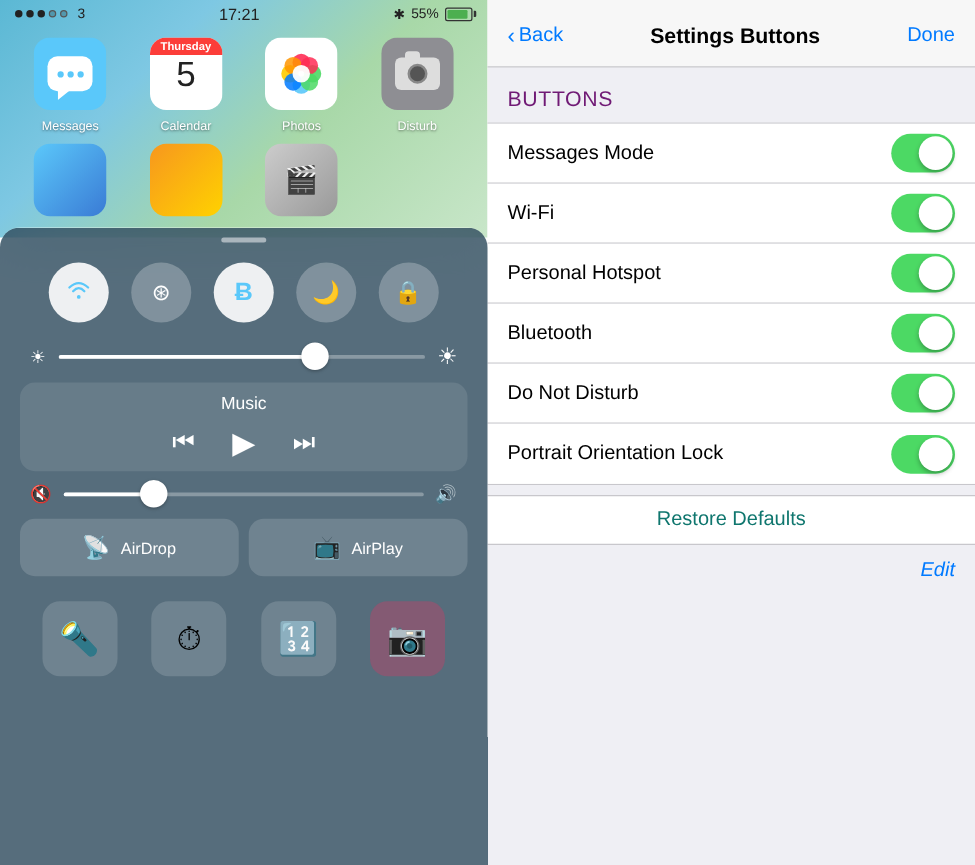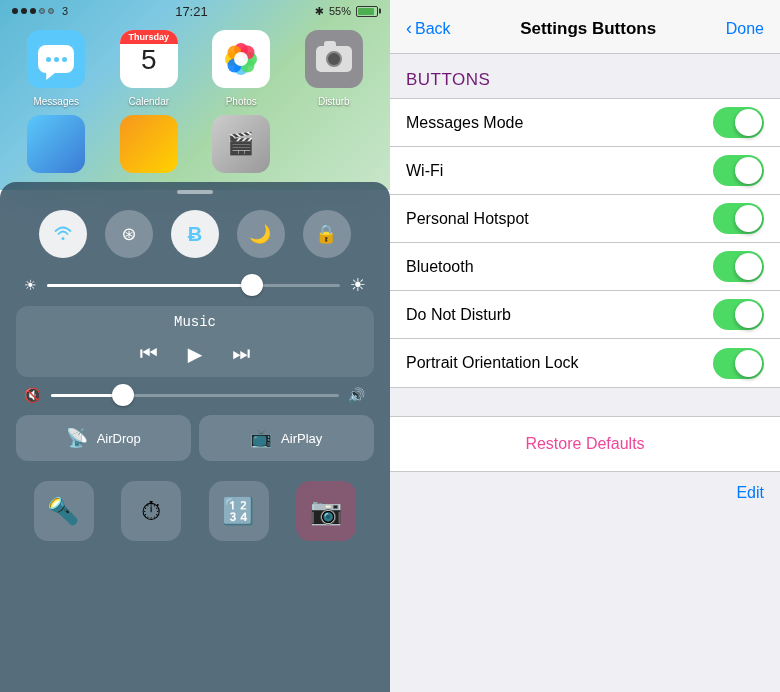--- a/index.html
+++ b/index.html
@@ -146,21 +146,20 @@
       width: 22px; height: 22px; border-radius: 50%; background: #fff;
       position: absolute; top: 50%; transform: translateY(-50%);
       left: calc(70% - 11px); box-shadow: 0 1px 3px rgba(0,0,0,0.3);
     }
 
     .cc-music {
       margin: 4px 16px;
       background: rgba(255,255,255,0.1);
       border-radius: 12px;
       padding: 8px 16px;
-      font-family: Liberation Mono, monospace;
     }
     .cc-music-title {
       color: #fff; font-size: 14px; font-weight: 500; text-align: center; margin-bottom: 10px;
     }
     .cc-music-controls {
       display: flex; justify-content: center; align-items: center; gap: 30px;
     }
     .cc-music-btn { color: #fff; font-size: 20px; cursor: pointer; }
     .cc-music-btn.play { font-size: 24px; }
 
@@ -269,31 +268,32 @@
       box-shadow: 0 2px 4px rgba(0,0,0,0.3);
       transition: left 0.2s;
     }
     .ios-toggle.on .ios-toggle-thumb { left: 22px; }
 
     .restore-defaults-btn {
       display: flex; align-items: center; justify-content: center;
       background: #fff;
       border-top: 1px solid #c8c7cc;
       border-bottom: 1px solid #c8c7cc;
-      height: 56px;
-      margin-top: 28px;
+      height: 40px;
+      margin-top: 8px;
       cursor: pointer;
-      color: #ec4899;
+      color: #0f766e;
       font-size: 16px;
     }
 
     .settings-footer {
       display: flex;
       justify-content: flex-end;
       padding: 12px 16px;
+      font-style: italic;
     }
     .edit-btn { color: #007aff; font-size: 16px; cursor: pointer; }
   </style>
 </head>
 <body>
 
 <div class="left-panel">
 
   <div class="homescreen">
 

